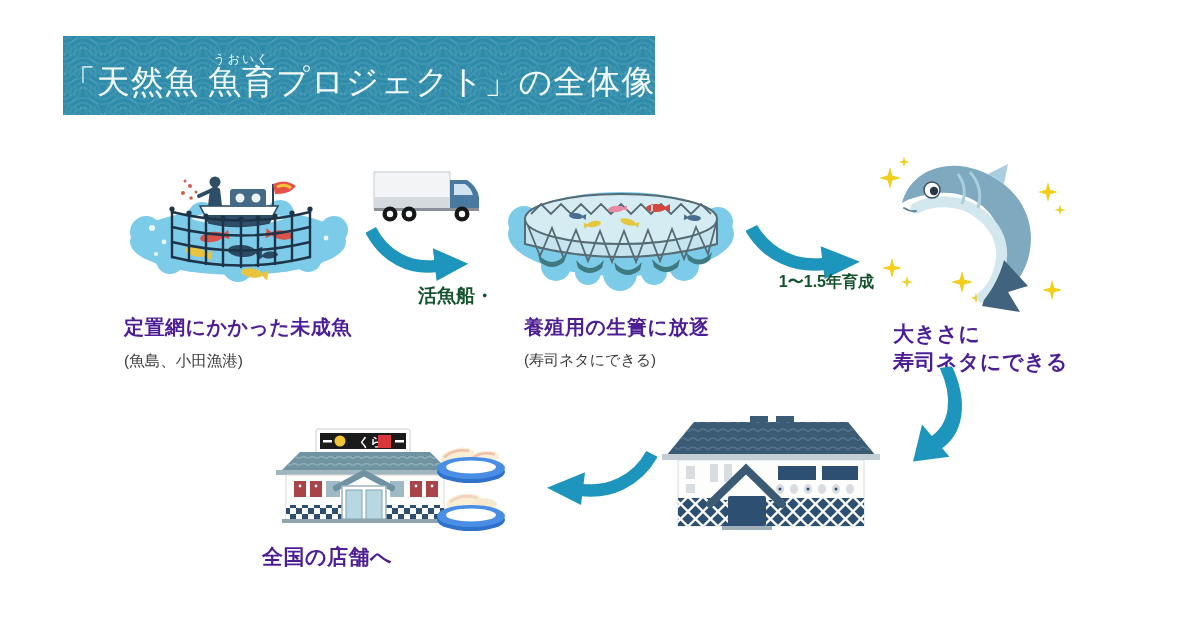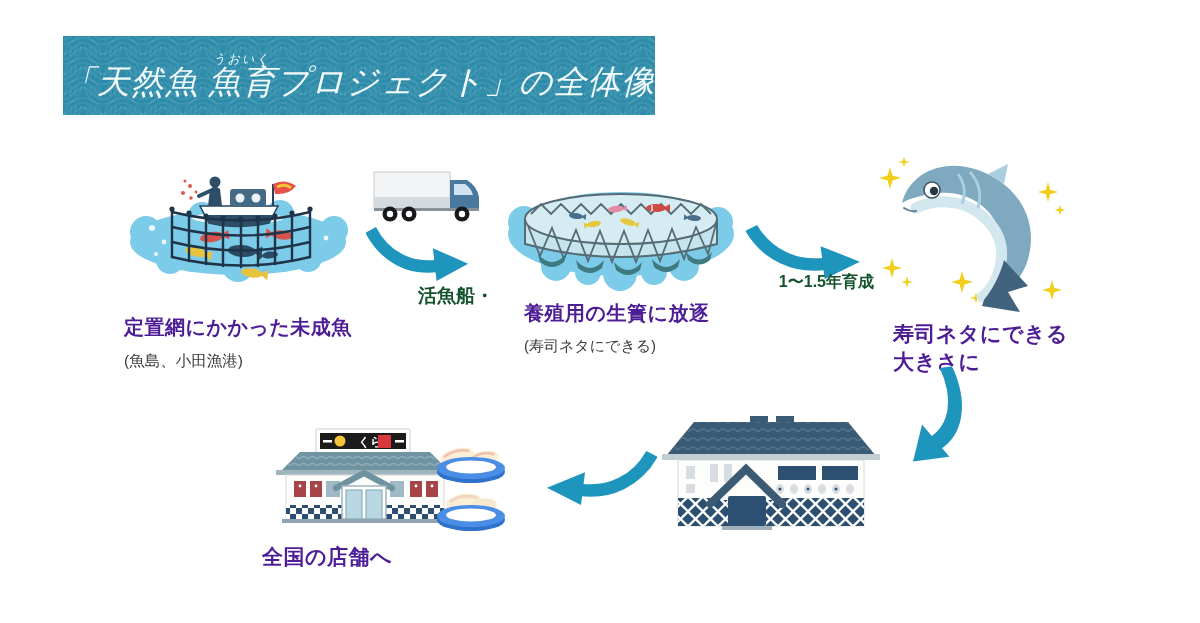--- a/index.html
+++ b/index.html
@@ -10,21 +10,21 @@
 
   
   .banner{
     left:63px;top:36px;width:592px;height:79px;
     background-color:#2e8caa;
     background-image:
       radial-gradient(circle at 50% 100%, rgba(255,255,255,0) 7px, rgba(255,255,255,.07) 7px 9px, rgba(255,255,255,0) 9px 12px, rgba(255,255,255,.07) 12px 14px, rgba(255,255,255,0) 14px 17px, rgba(255,255,255,.07) 17px 19px, rgba(255,255,255,0) 19px),
       radial-gradient(circle at 50% 0%, rgba(255,255,255,0) 7px, rgba(255,255,255,.07) 7px 9px, rgba(255,255,255,0) 9px 12px, rgba(255,255,255,.07) 12px 14px, rgba(255,255,255,0) 14px 17px, rgba(255,255,255,.07) 17px 19px, rgba(255,255,255,0) 19px);
     background-size:40px 20px;
     background-position:0 0,20px 10px;
-    display:flex;align-items:center;justify-content:center;font-style:italic;
+    display:flex;align-items:center;justify-content:center;
   }
   .banner-title{
     font-family:"Liberation Serif","DejaVu Serif",serif;
     color:#f2fafb;font-size:33px;letter-spacing:1px;white-space:nowrap;
     line-height:1;padding-top:10px;
   }
   ruby rt{font-size:12px;letter-spacing:2px;text-align:center}
 
   .cap{color:#4c1d95;font-weight:bold;font-size:20px;letter-spacing:.5px;white-space:nowrap}
   .cap-lg{font-size:21px}
@@ -229,21 +229,21 @@
 
       <g fill="#3e7a80">
         <path d="M40 90 q14 16 28 0 l-2 8 q-12 10 -24 0 Z"></path>
         <path d="M78 96 q14 16 28 0 l-2 8 q-12 10 -24 0 Z"></path>
         <path d="M116 98 q14 16 28 0 l-2 8 q-12 10 -24 0 Z"></path>
         <path d="M154 95 q14 16 28 0 l-2 8 q-12 10 -24 0 Z"></path>
         <path d="M188 88 q13 15 26 0 l-2 8 q-11 9 -22 0 Z"></path>
       </g>
     </svg>
   </div>
-  <div class="abs" style="left:524px;top:300px;width:260px">
+  <div class="abs" style="left:524px;top:314px;width:260px">
     <div class="cap">養殖用の生簀に放逐</div>
     <div class="cap-note" style="font-size:15px">(寿司ネタにできる)</div>
   </div>
 
   <div class="abs" style="left:746px;top:224px;width:116px;height:56px">
     <svg class="arrow-svg" viewBox="0 0 112 58" preserveAspectRatio="none">
       <path d="M5,4 C20,32 48,46 78,41" fill="none" stroke="#1d95bd" stroke-width="13"></path>
       <polygon points="72,23 110,39 76,57" fill="#1d95bd"></polygon>
     </svg>
   </div>
@@ -274,22 +274,22 @@
 
       <path d="M86 26 q10 14 4 30" fill="none" stroke="#a9cede" stroke-width="3"></path>
       <path d="M98 24 q14 16 8 36" fill="none" stroke="#a9cede" stroke-width="3"></path>
 
       <circle cx="60" cy="42" r="8" fill="#ffffff" stroke="#3a5166" stroke-width="1.5"></circle>
       <circle cx="62" cy="43" r="4.2" fill="#273744"></circle>
       <path d="M32 60 q6 4 12 3" fill="none" stroke="#5d8299" stroke-width="2" stroke-linecap="round"></path>
     </svg>
   </div>
   <div class="abs cap cap-lg two-line" style="left:893px;top:320px;width:200px">
+    <div>大きさに</div>
     <div>寿司ネタにできる</div>
-    <div>大きさに</div>
   </div>
 
   <div class="abs" style="left:889px;top:384px;width:96px;height:72px">
     <svg class="arrow-svg down" viewBox="0 0 112 58" preserveAspectRatio="none">
       <path d="M5,4 C20,32 48,46 78,41" fill="none" stroke="#1d95bd" stroke-width="13"></path>
       <polygon points="72,23 110,39 76,57" fill="#1d95bd"></polygon>
     </svg>
   </div>
 
   <div class="abs" style="left:658px;top:414px;width:226px;height:128px">

